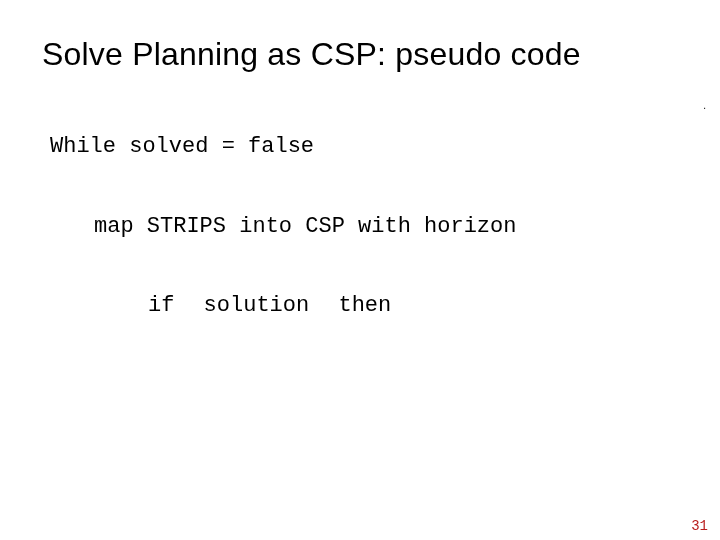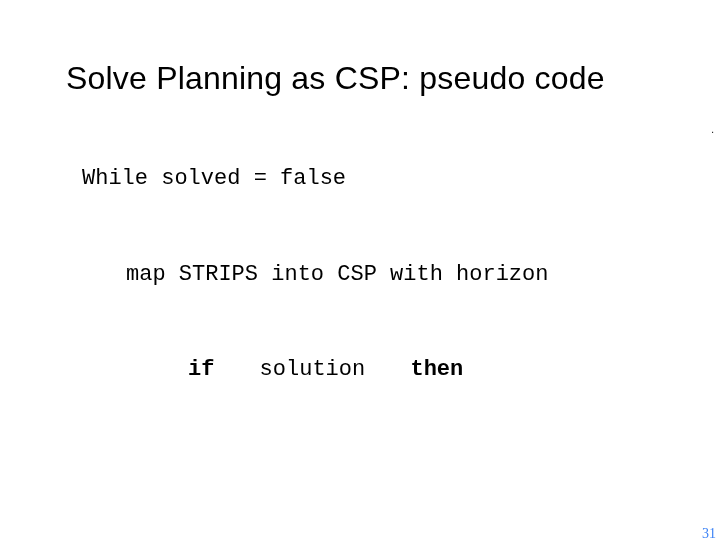--- a/index.html
+++ b/index.html
@@ -1,15 +1,15 @@
 <!DOCTYPE html>
 <html><head>
 <meta charset="utf-8">
 <style>
-  * { margin: 16px; padding: 0; box-sizing: border-box; }
+  * { margin: 8px; padding: 0; box-sizing: border-box; }
   html, body { width: 720px; height: 540px; }
   body {
     background: #ffffff;
     font-family: Arial, Helvetica, sans-serif;
     position: relative;
     padding: 12px 18px;
   }
   .title {
     font-size: 32px;
     color: #000;
@@ -21,29 +21,29 @@
     font-family: "Courier New", Courier, monospace;
     font-size: 22px;
     line-height: 1.45;
     color: #000;
     white-space: pre;
   }
   .code-line { display: block; }
   .ind1 { padding-left: 44px; }
   .ind2 { padding-left: 90px; }
   .ind3 { padding-left: 200px; }
-  .bold { font-weight: bold; }
+  .bold { font-weight: normal; }
   .gap { height: 28px; }
   .page-num {
     position: absolute;
     bottom: 14px;
     right: 20px;
     font-size: 14px;
-    color: #3b82f6;
-    font-family: Liberation Serif, serif;
+    color: #b91c1c;
+    font-family: Liberation Mono, monospace;
   }
   .dot {
     position: absolute;
     top: 76px;
     right: 22px;
     font-size: 10px;
     color: #000;
   }
 </style>
 </head>

